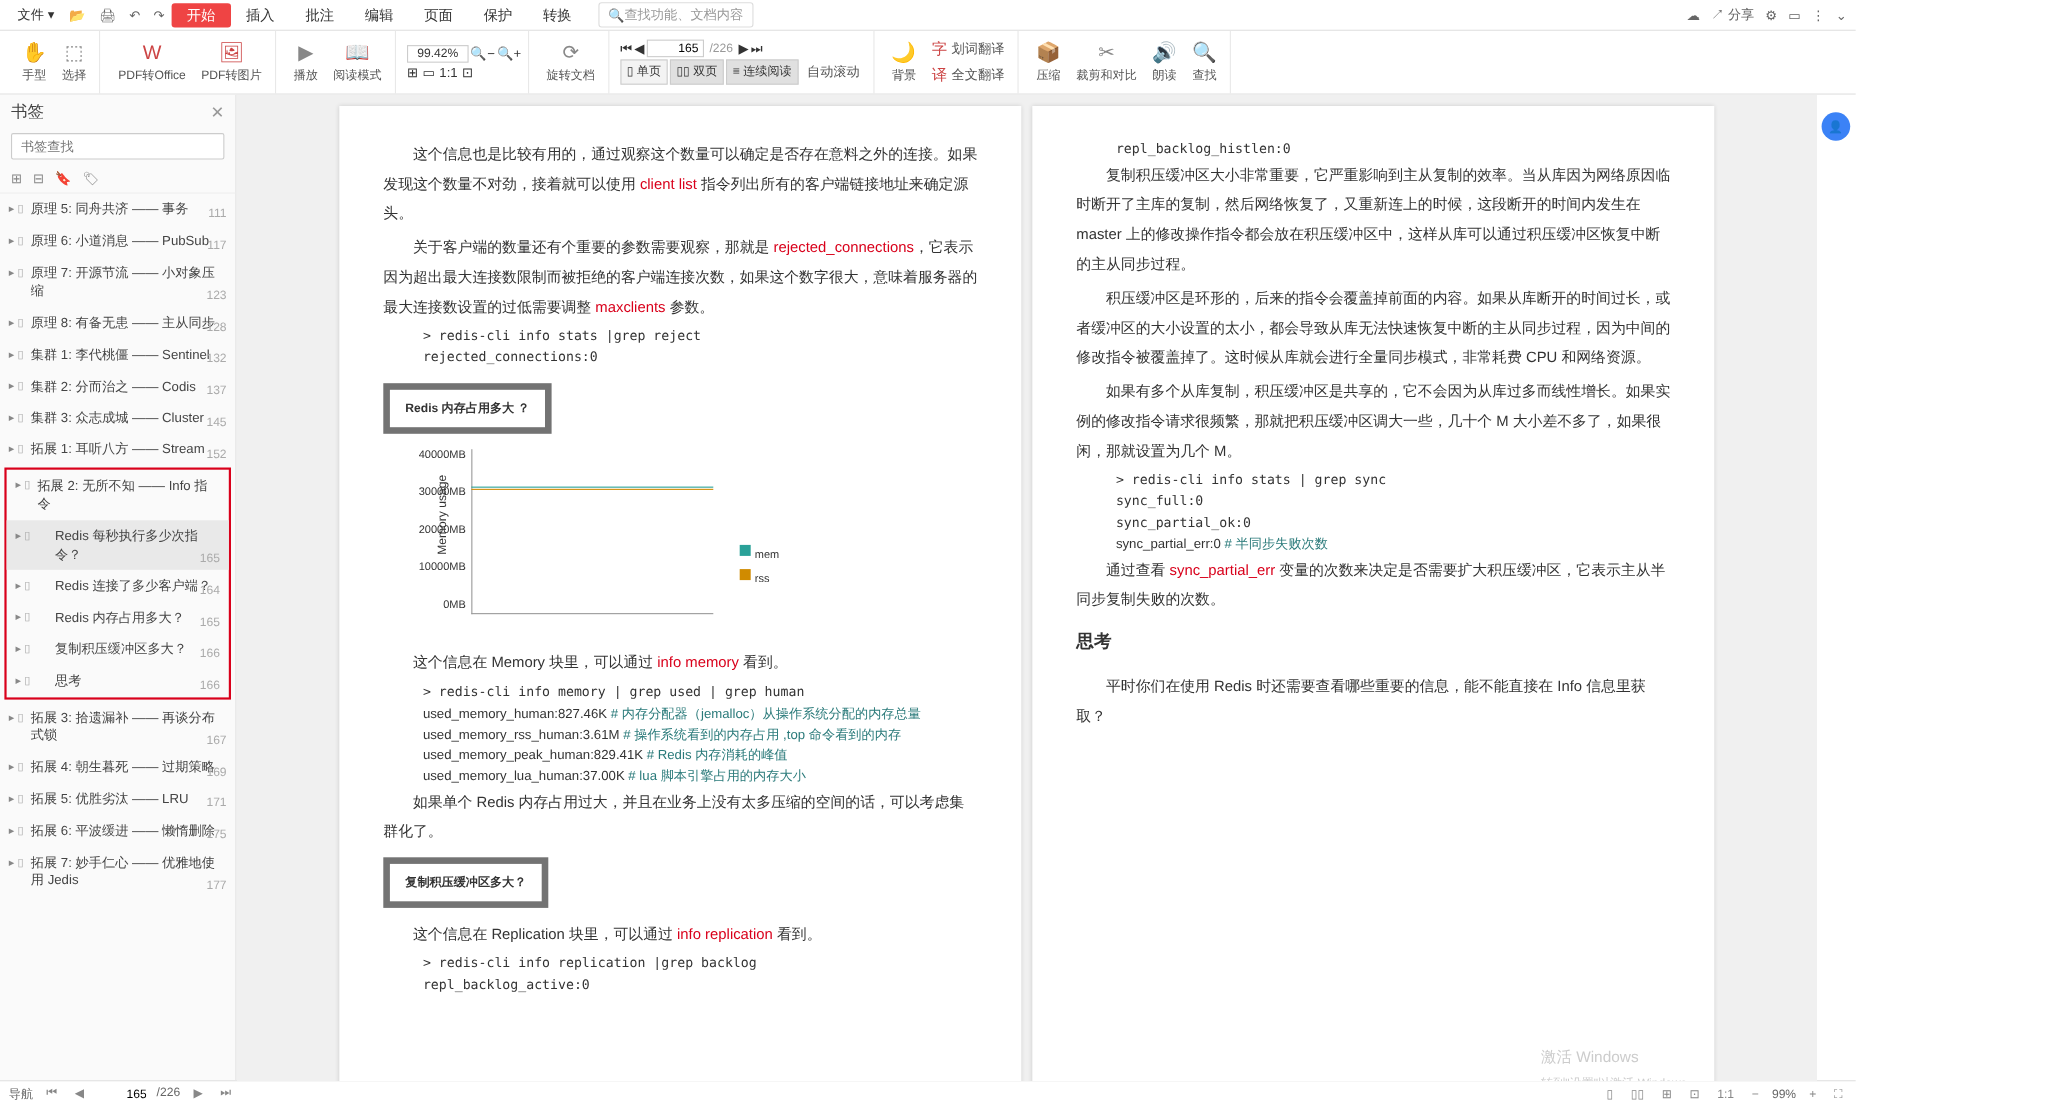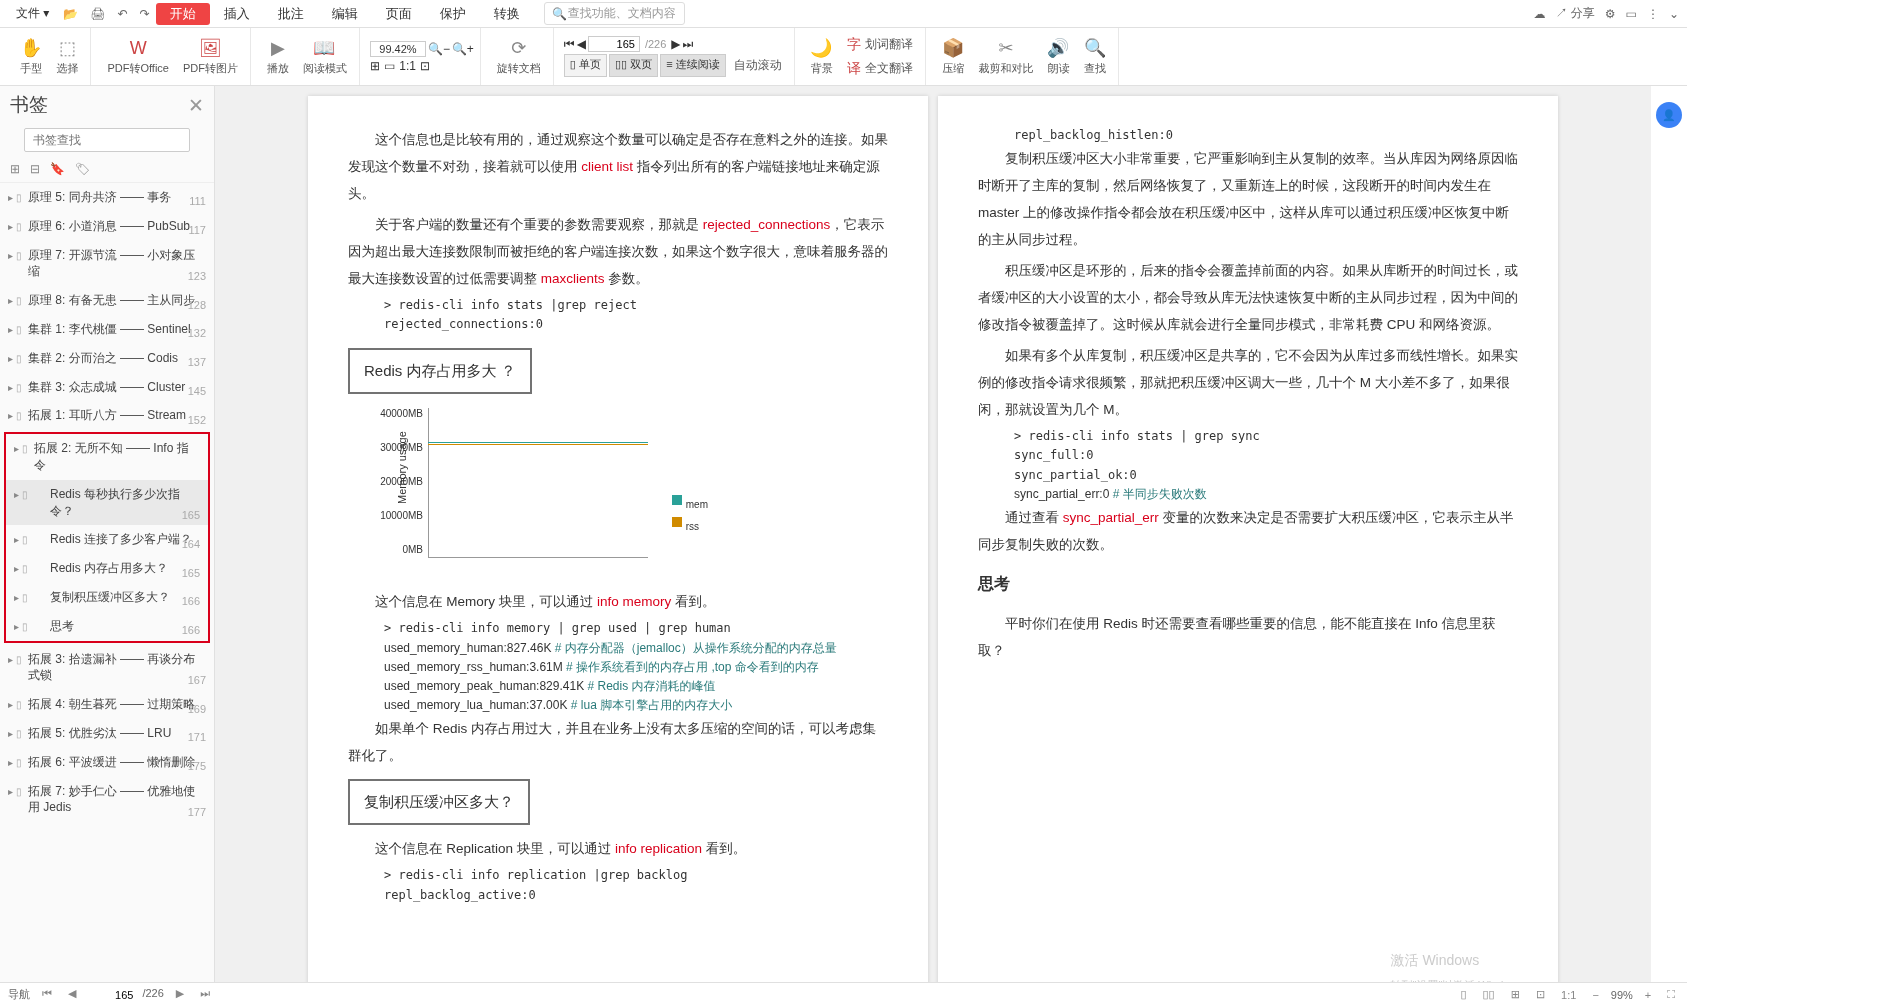--- a/index.html
+++ b/index.html
@@ -24,53 +24,53 @@
 .zoom-val{border:1px solid #ccc;padding:1px 4px;font-size:11px;min-width:56px;text-align:center}
 .page-box{display:flex;align-items:center;gap:2px}
 .page-input{border:1px solid #ccc;width:52px;text-align:right;padding:1px 4px;font-size:11px}
 .page-total{color:#999;font-size:11px;padding:0 3px}
 .btn-toggle{border:1px solid #ccc;padding:2px 5px;font-size:11px;background:#f3f3f3}
 .btn-toggle.on{background:#e0e0e0}
 
 .main{flex:1;display:flex;overflow:hidden}
 
 .sidebar{width:215px;border-right:1px solid #e0e0e0;display:flex;flex-direction:column;background:#fafafa}
-.sb-header{display:flex;align-items:center;justify-content:space-between;padding:6px 10px;font-size:19px;color:#444}
+.sb-header{display:flex;align-items:center;justify-content:space-between;padding:6px 10px;font-size:15px;color:#444}
 .sb-close{cursor:pointer;color:#999}
-.sb-search{margin:4px 24px}
+.sb-search{margin:4px 10px}
 .sb-search input{width:100%;padding:4px 22px 4px 8px;border:1px solid #ccc;border-radius:2px;font-size:12px}
 .sb-icons{display:flex;gap:10px;padding:6px 10px;color:#888;border-bottom:1px solid #eee}
 .sb-icons span{cursor:pointer}
 .sb-tree{flex:1;overflow:auto;font-size:12px;color:#444}
 .tree-item{position:relative;padding:6px 10px 6px 28px;cursor:pointer;line-height:1.4}
 .tree-item .pg{position:absolute;right:8px;bottom:2px;color:#aaa;font-size:11px}
 .tree-item.sub{padding-left:44px}
 .tree-item.sel{background:#e9e9e9}
 .tree-group-active{border:2px solid #d9001b;margin:2px 4px}
 .tree-item .caret{position:absolute;left:8px;top:8px;color:#888;font-size:10px}
 .tree-item .bm{position:absolute;left:16px;top:8px;color:#aaa;font-size:10px}
 
 .doc{flex:1;background:#f0f0f0;overflow:auto;display:flex;justify-content:center;padding:10px;gap:10px}
 .page{background:#fff;width:620px;height:940px;padding:30px 40px;font-size:13.5px;line-height:2;font-family:SimSun,serif;position:relative;box-shadow:0 0 4px rgba(0,0,0,.15)}
 .page p{text-indent:2em;margin-bottom:4px}
 .page .indent{text-indent:0;padding-left:3em;font-family:Consolas,monospace;font-size:12px;line-height:1.6}
 .red{color:#d9001b}
 .teal{color:#2a7a7a}
-.hbox{border:2px solid #737373;padding:6px 14px;display:inline-block;font-weight:normal;font-size:15px}
+.hbox{border:6px solid #737373;padding:6px 14px;display:inline-block;font-weight:bold;font-size:11px}
 .h3{font-weight:bold;font-size:16px;margin:10px 0}
 .chart{margin:10px 0 10px 80px;position:relative;width:280px;height:170px}
 .chart .ylbl{position:absolute;left:-60px;font-size:10px;text-align:right;width:55px}
 .chart .ax{position:absolute;left:0;top:0;bottom:20px;width:1px;background:#999}
 .chart .axb{position:absolute;left:0;right:60px;bottom:20px;height:1px;background:#999}
 .chart .line{position:absolute;left:0;right:60px;height:1px;background:#2aa}
 .chart .legend{position:absolute;right:0;top:50%;font-size:10px}
 .chart .legend div{display:flex;align-items:flex-start;gap:4px;margin:2px 0}
 .chart .lsq{width:10px;height:10px}
 .ytitle{position:absolute;left:-26px;top:50%;transform:rotate(-90deg);transform-origin:left;font-size:11px}
-.watermark{position:absolute;right:24px;bottom:40px;color:#ccc;font-size:14px}
+.watermark{position:absolute;right:14px;bottom:40px;color:#ccc;font-size:14px}
 .watermark small{display:block;font-size:11px}
 
 .rail{width:36px;display:flex;flex-direction:column;align-items:center;padding-top:16px}
 .rail .av{width:26px;height:26px;border-radius:50%;background:#3b82f6;color:#fff;display:flex;align-items:center;justify-content:center;font-size:11px}
 
 .status{height:24px;border-top:1px solid #e0e0e0;display:flex;align-items:center;padding:0 8px;font-size:11px;color:#666}
 .status .left{display:flex;gap:8px}
 .status .left input{width:46px;text-align:right;border:1px solid transparent;font-size:11px}
 .status .right{margin-left:auto;display:flex;align-items:center;gap:8px}
 .status .ibtn{cursor:pointer;color:#888;padding:0 4px}

